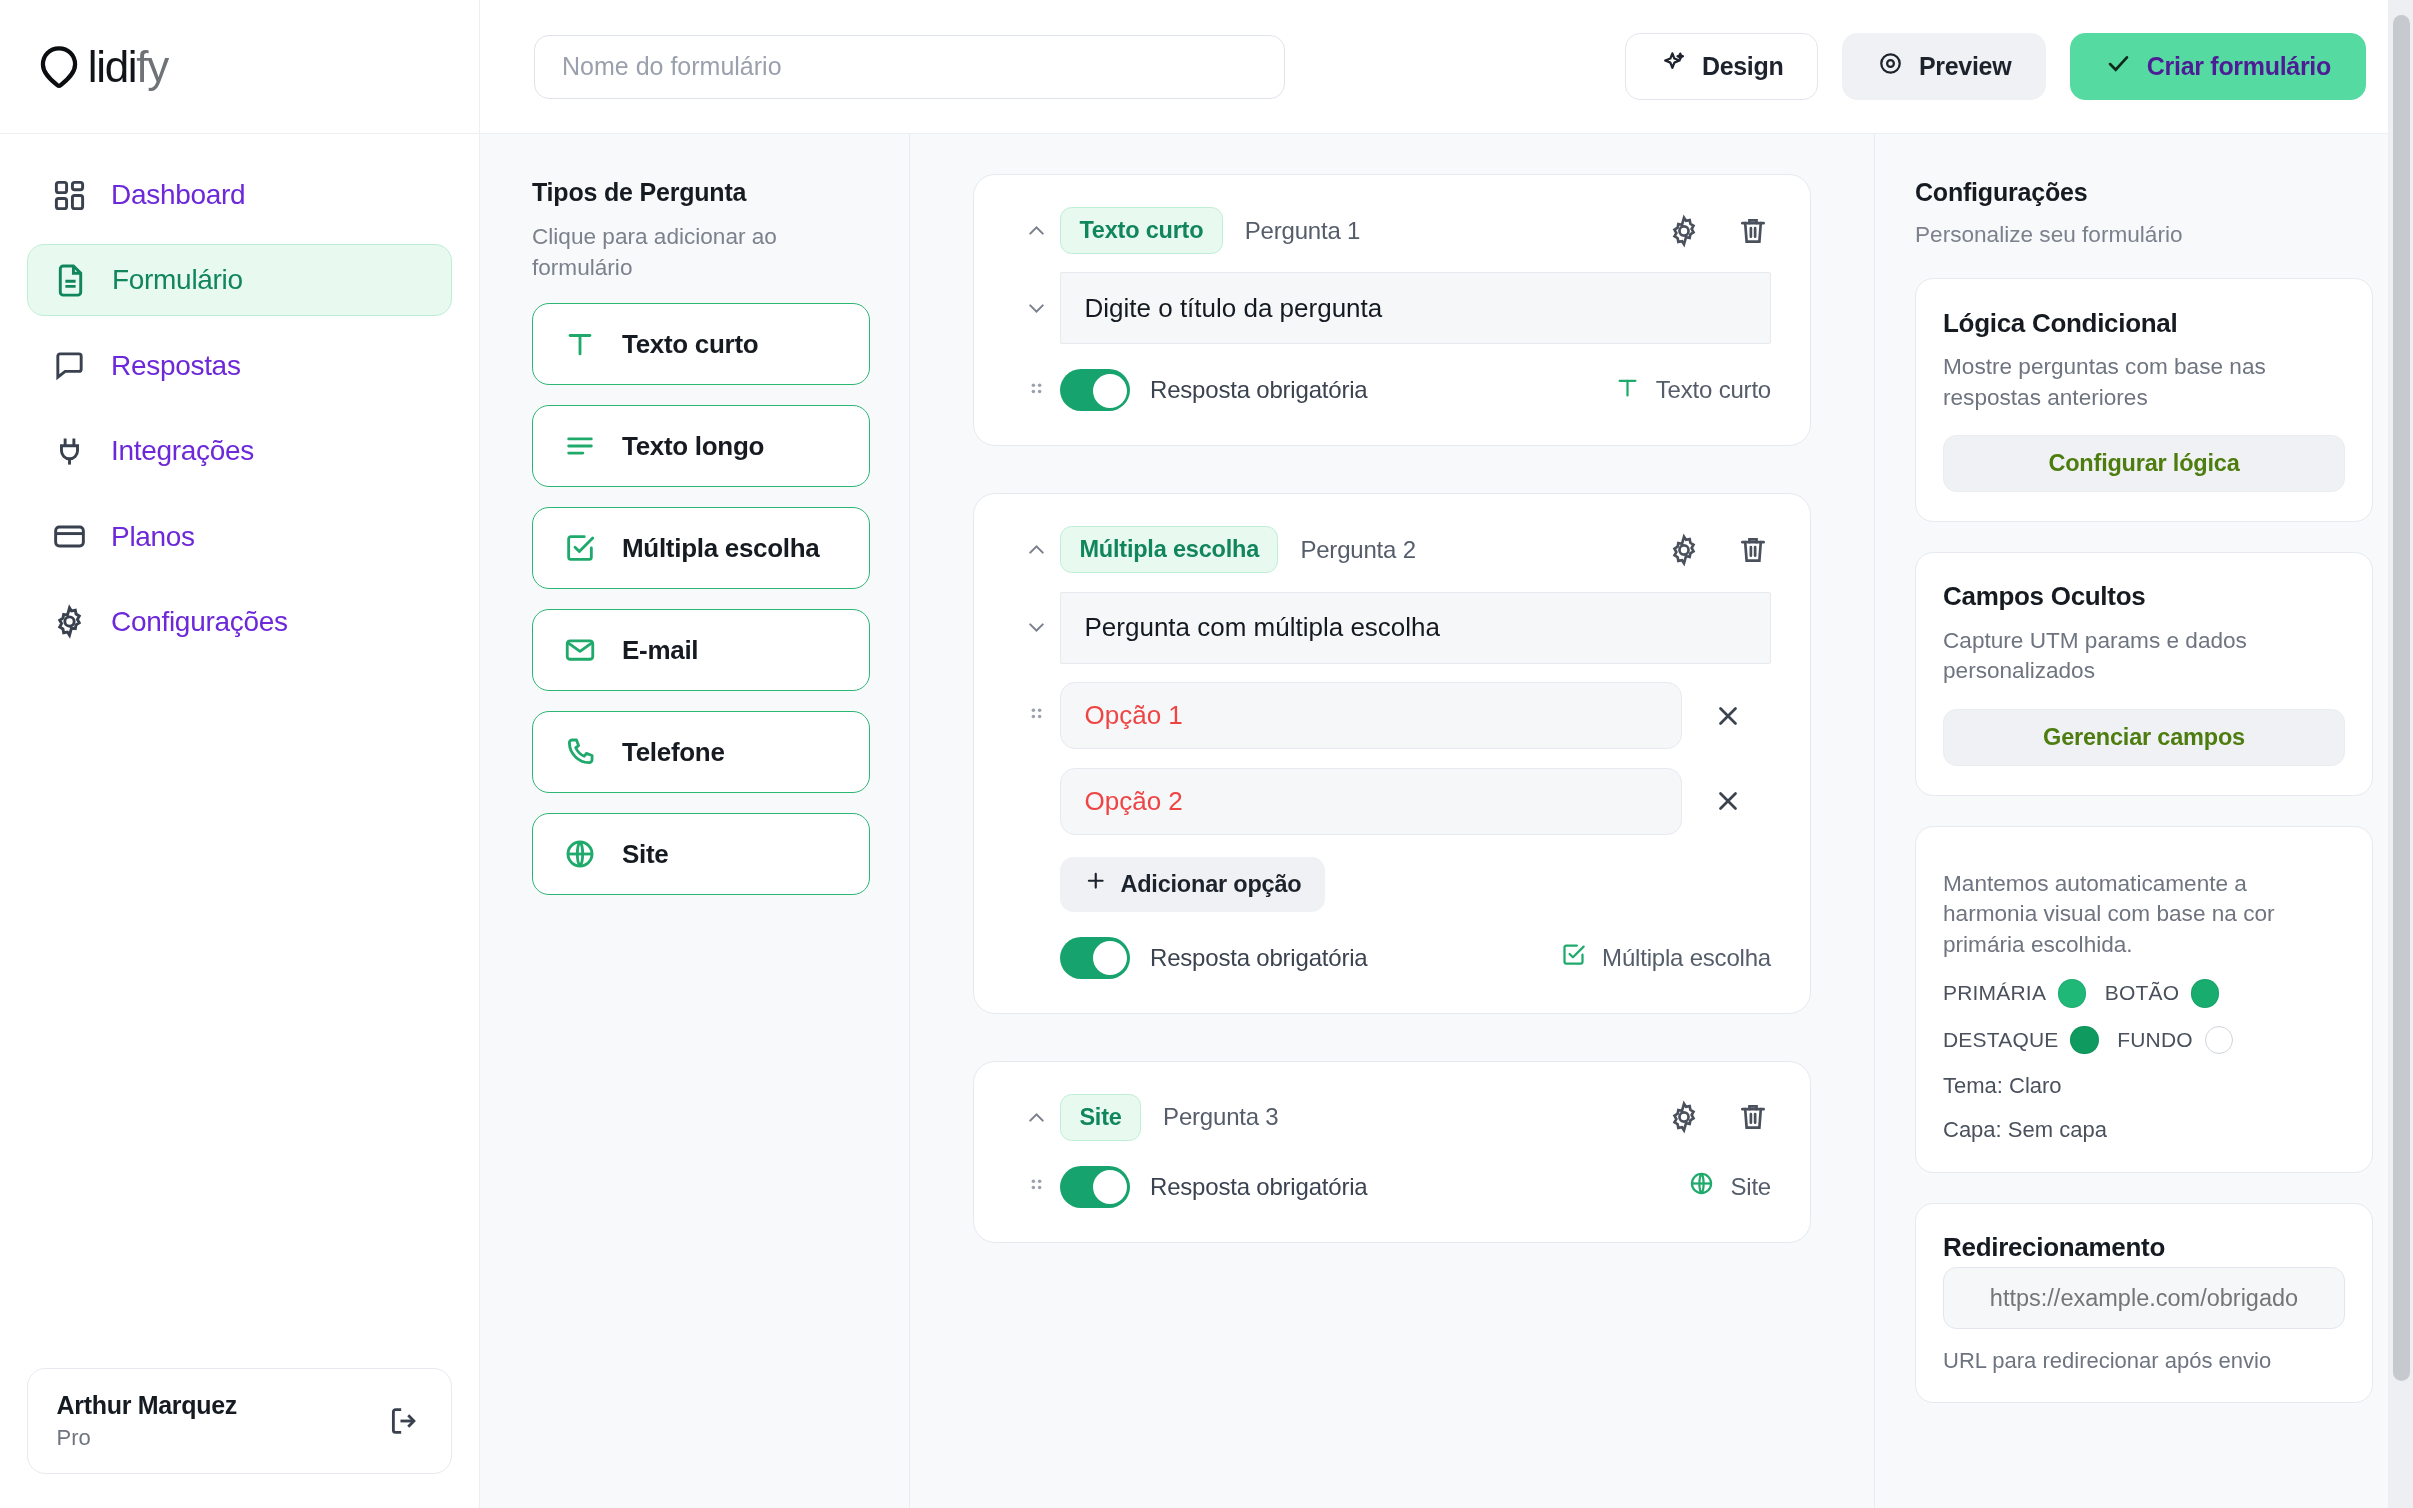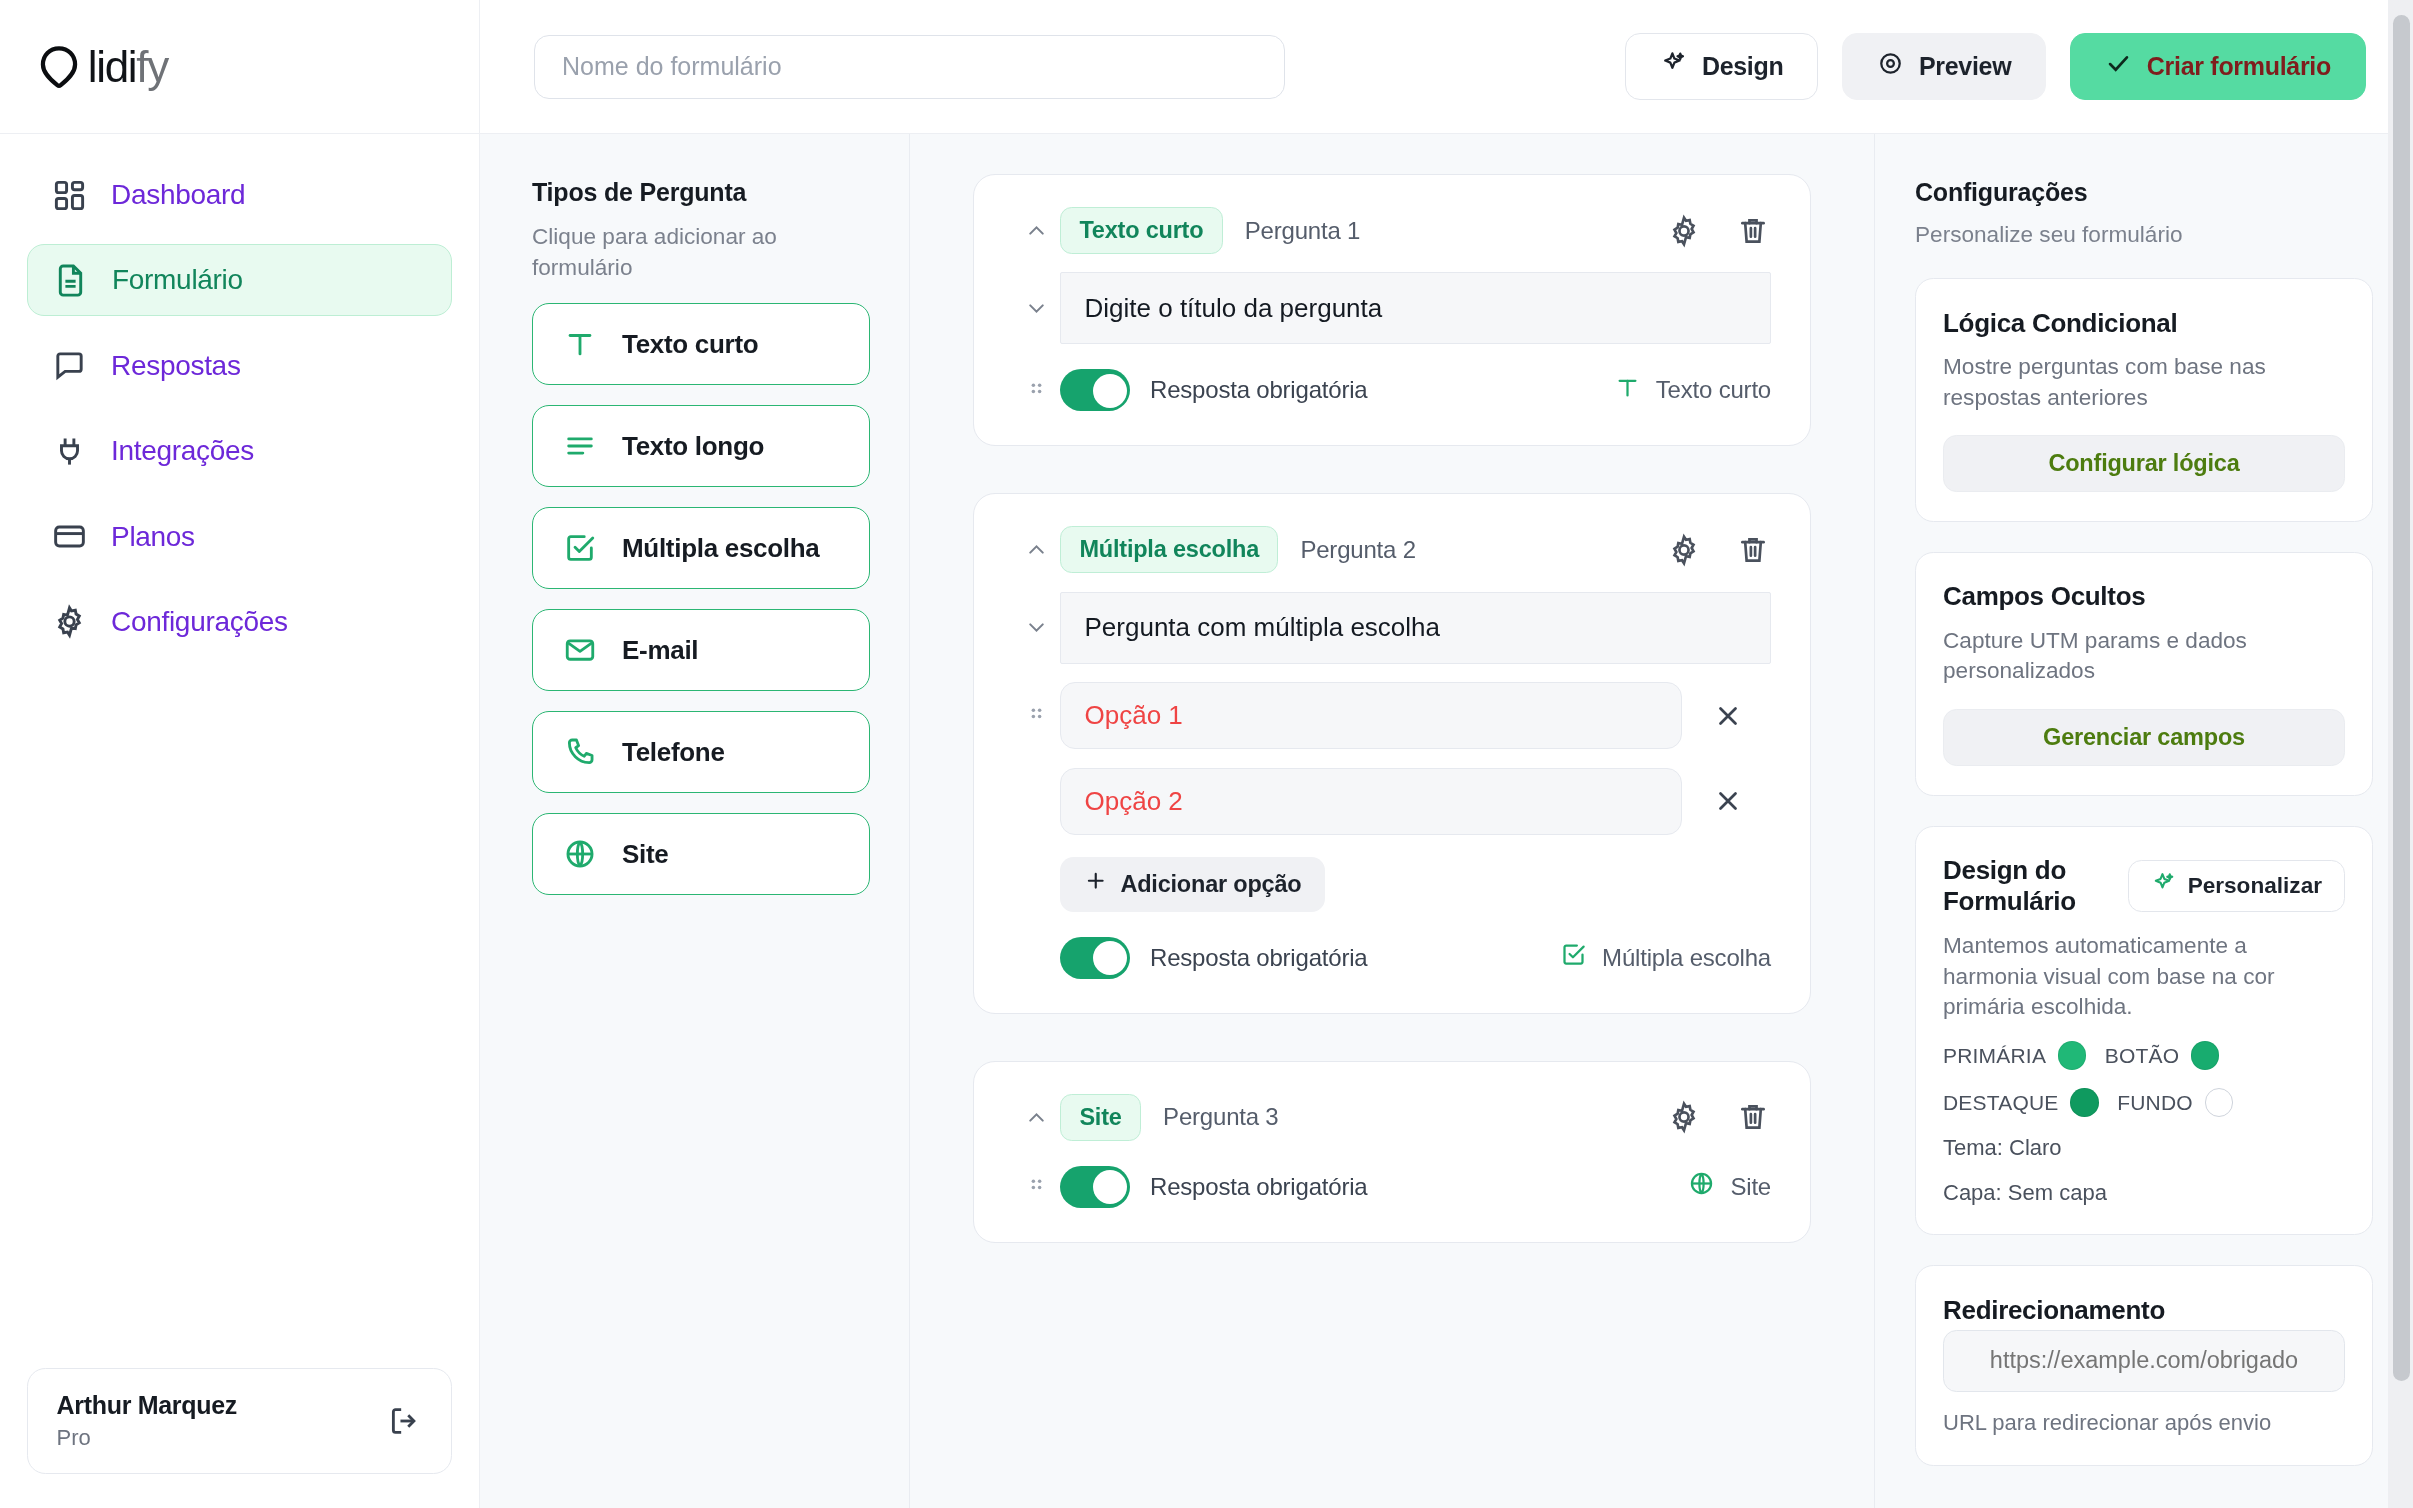--- a/index.html
+++ b/index.html
@@ -75,21 +75,21 @@
   .btn {
     display: flex; align-items: center; gap: 15px;
     height: 67px; padding: 0 34px;
     border-radius: 15px;
     font-size: 25px; font-weight: 700; letter-spacing: -0.3px;
     cursor: pointer; border: 1.7px solid transparent;
     white-space: nowrap;
   }
   .btn-design { background: #fff; border-color: #e3e6ec; color: #1d232c; }
   .btn-preview { background: #f0f1f4; border-color: #f0f1f4; color: #1d232c; }
-  .btn-create { background: #55dba2; border-color: #55dba2; color: #7f1d1d; }
+  .btn-create { background: #55dba2; border-color: #55dba2; color: #4c1d95; }
 
   
   .work { flex: 1 1 auto; display: flex; min-height: 0; }
 
   .types-col {
     width: 430px; flex: 0 0 430px;
     background: #f7f9fb;
     border-right: 1.7px solid #e9ecf1;
     padding: 44px 39px 0 52px;
   }
@@ -637,32 +637,20 @@
           <button class="set-btn">Configurar lógica</button>
         </div>
 
         <div class="set-card">
           <h3>Campos Ocultos</h3>
           <p>Capture UTM params e dados personalizados</p>
           <button class="set-btn">Gerenciar campos</button>
         </div>
 
         <div class="set-card">
-          <div class="design-head">
-            <h3>Design do Formulário</h3>
-            <button class="pers-btn">
-              <span>
-                <svg viewBox="0 0 24 24" width="25" height="25" fill="none" stroke="#1faa6c" stroke-width="2" stroke-linejoin="round">
-                  <path d="M11 3l1.8 4.6L17.4 9.4 12.8 11.2 11 15.8 9.2 11.2 4.6 9.4 9.2 7.6z"></path>
-                  <path d="M18 3.2l.7 1.7 1.7.7-1.7.7-.7 1.7-.7-1.7-1.7-.7 1.7-.7z"></path>
-                </svg>
-              </span>
-              <span>Personalizar</span>
-            </button>
-          </div>
           <p>Mantemos automaticamente a harmonia visual com base na cor primária escolhida.</p>
 
           <div class="swatch-row">
             <span class="sw-label">PRIMÁRIA</span>
             <span class="sw-dot" style="background:#20b877"></span>
             <span class="sw-label">BOTÃO</span>
             <span class="sw-dot" style="background:#18ac6f"></span>
           </div>
           <div class="swatch-row">
             <span class="sw-label">DESTAQUE</span>

